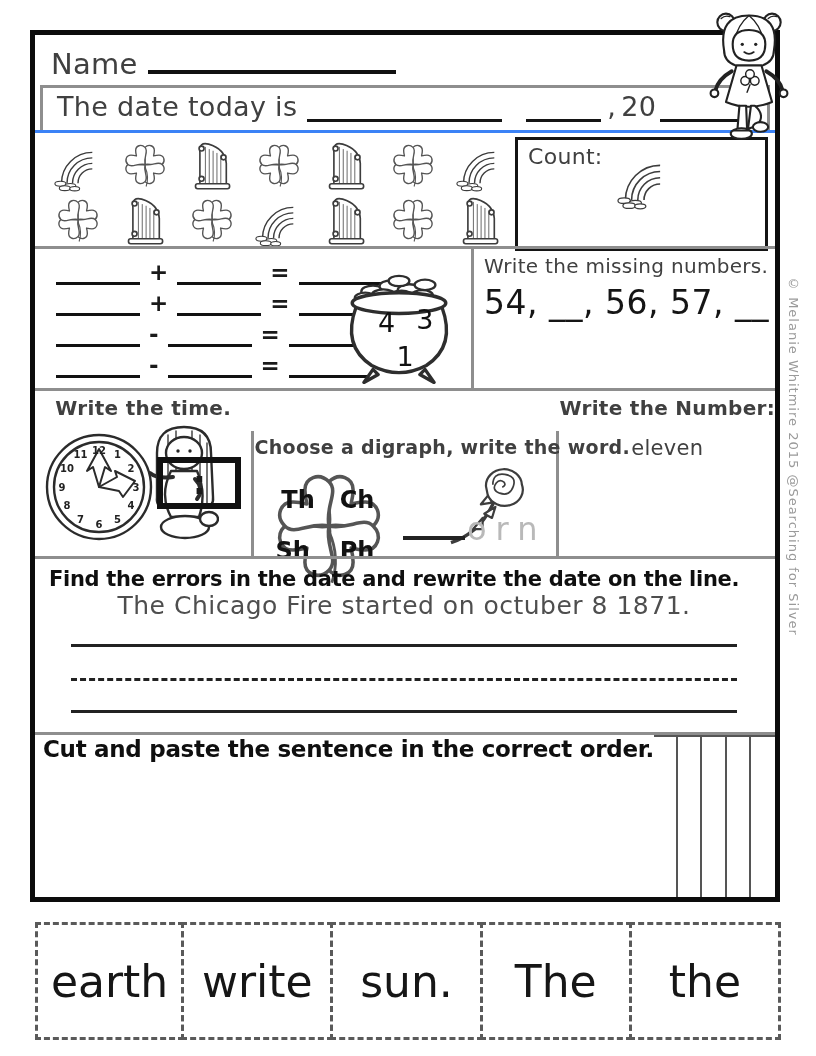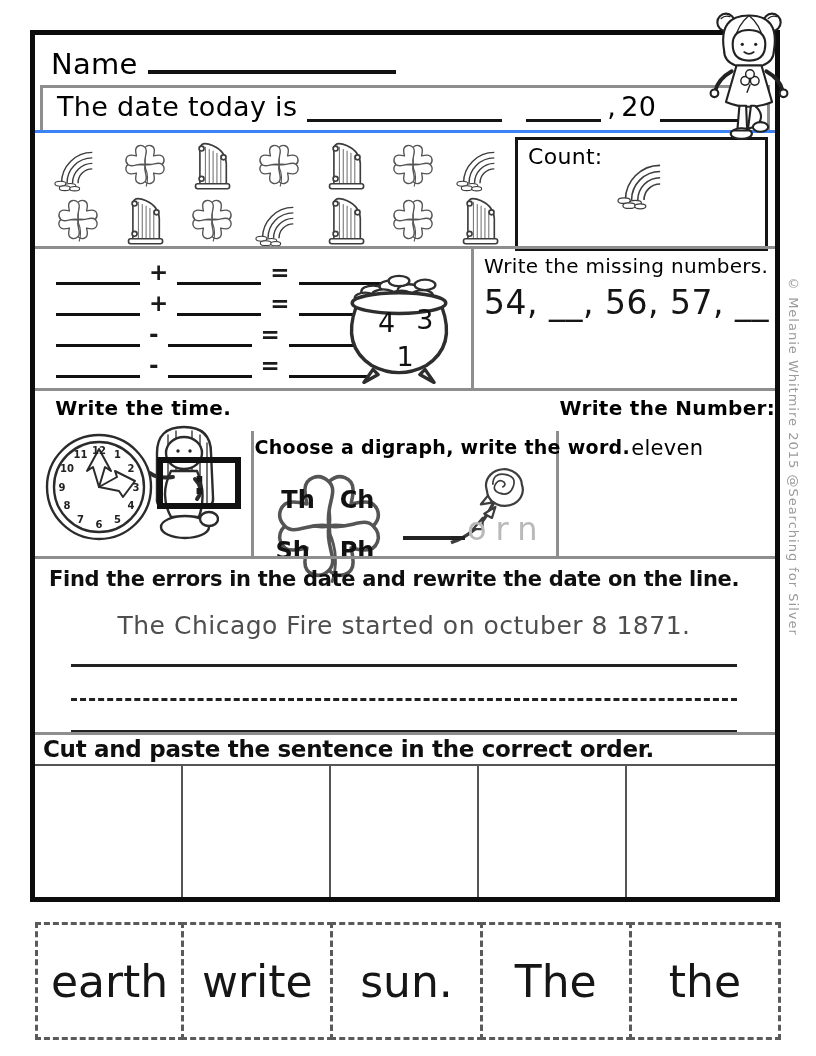--- a/index.html
+++ b/index.html
@@ -6,21 +6,21 @@
   body{width:816px;height:1056px;font-family:"DejaVu Sans","Liberation Sans",sans-serif;color:#1a1a1a;}
   .page{position:relative;width:816px;height:1056px;background:#fff;overflow:hidden;}
   *{box-sizing:border-box;}
 
   
   .sheet{position:absolute;left:30px;top:30px;width:750px;height:872px;border:5px solid #0c0c0c;display:flex;flex-direction:column;background:#fff;}
   .row{position:relative;}
 
   .blank{display:inline-block;border-bottom:3px solid #141414;height:18px;vertical-align:baseline;}
 
-  .hollow{color:#000000;letter-spacing:.3px;}
+  .hollow{color:#404040;letter-spacing:.3px;}
 
   
   .name-row{height:50px;padding:12px 0 0 16px;}
   .name-label{font-size:29px;}
   .name-line{display:inline-block;width:248px;border-bottom:4px solid #111;height:24px;margin-left:10px;}
 
   
   .date-box{height:45px;margin:0 5px;border:3px solid #8e8e8e;border-bottom:none;display:flex;align-items:flex-end;padding:0 0 8px 14px;}
   .date-text{font-size:27px;white-space:nowrap;}
   .b-long{width:195px;margin:0 10px;}
@@ -72,28 +72,28 @@
   .rose-svg{position:absolute;right:16px;top:28px;width:108px;height:94px;}
   .word-line{position:absolute;right:10px;bottom:8px;white-space:nowrap;}
   .b-word{width:62px;border-bottom:4px solid #222;height:24px;}
   .trace{font-size:32px;color:#b9b9b9;letter-spacing:9px;margin-left:2px;}
   .number-cell{flex:1;padding-top:5px;text-align:center;}
   .number-word{font-size:21px;margin-top:16px;}
 
   
   .errors-row{height:176px;border-top:3px solid #8e8e8e;padding:8px 16px 0 14px;}
   .bold-title{font-size:21px;font-weight:bold;letter-spacing:-.3px;color:#0f0f0f;white-space:nowrap;}
-  .err-sentence{font-size:25px;color:#4e4e4e;text-align:center;margin-top:20px;letter-spacing:.5px;}
+  .err-sentence{font-size:25px;color:#4e4e4e;text-align:center;letter-spacing:.5px;}
   .wline{height:0;margin:0 22px;}
   .wl1{border-top:3px solid #222;margin-top:24px;}
   .wl2{border-top:3px dashed #222;margin-top:31px;}
   .wl3{border-top:3px solid #222;margin-top:29px;}
 
   
-  .cut-row{flex:1;border-top:3px solid #8e8e8e;display:flex;flex-direction:column;}
+  .cut-row{flex:1;border-top:3px solid #8e8e8e;display:flex;flex-direction:row;}
   .cut-row .bold-title{font-size:23px;padding:1px 0 2px 8px;}
   .cut-grid{flex:1;display:grid;grid-template-columns:repeat(5,1fr);border-top:2px solid #555;}
   .cut-cell{border-right:2px solid #555;}
   .cut-cell:last-child{border-right:none;}
 
   
   .cards{position:absolute;left:35px;top:922px;width:746px;height:118px;display:grid;grid-template-columns:repeat(5,1fr);}
   .card{border:3px dashed #5a5a5a;margin-left:-3px;display:flex;align-items:center;justify-content:center;font-size:44px;color:#161616;}
   .card:first-child{margin-left:0;}
 

